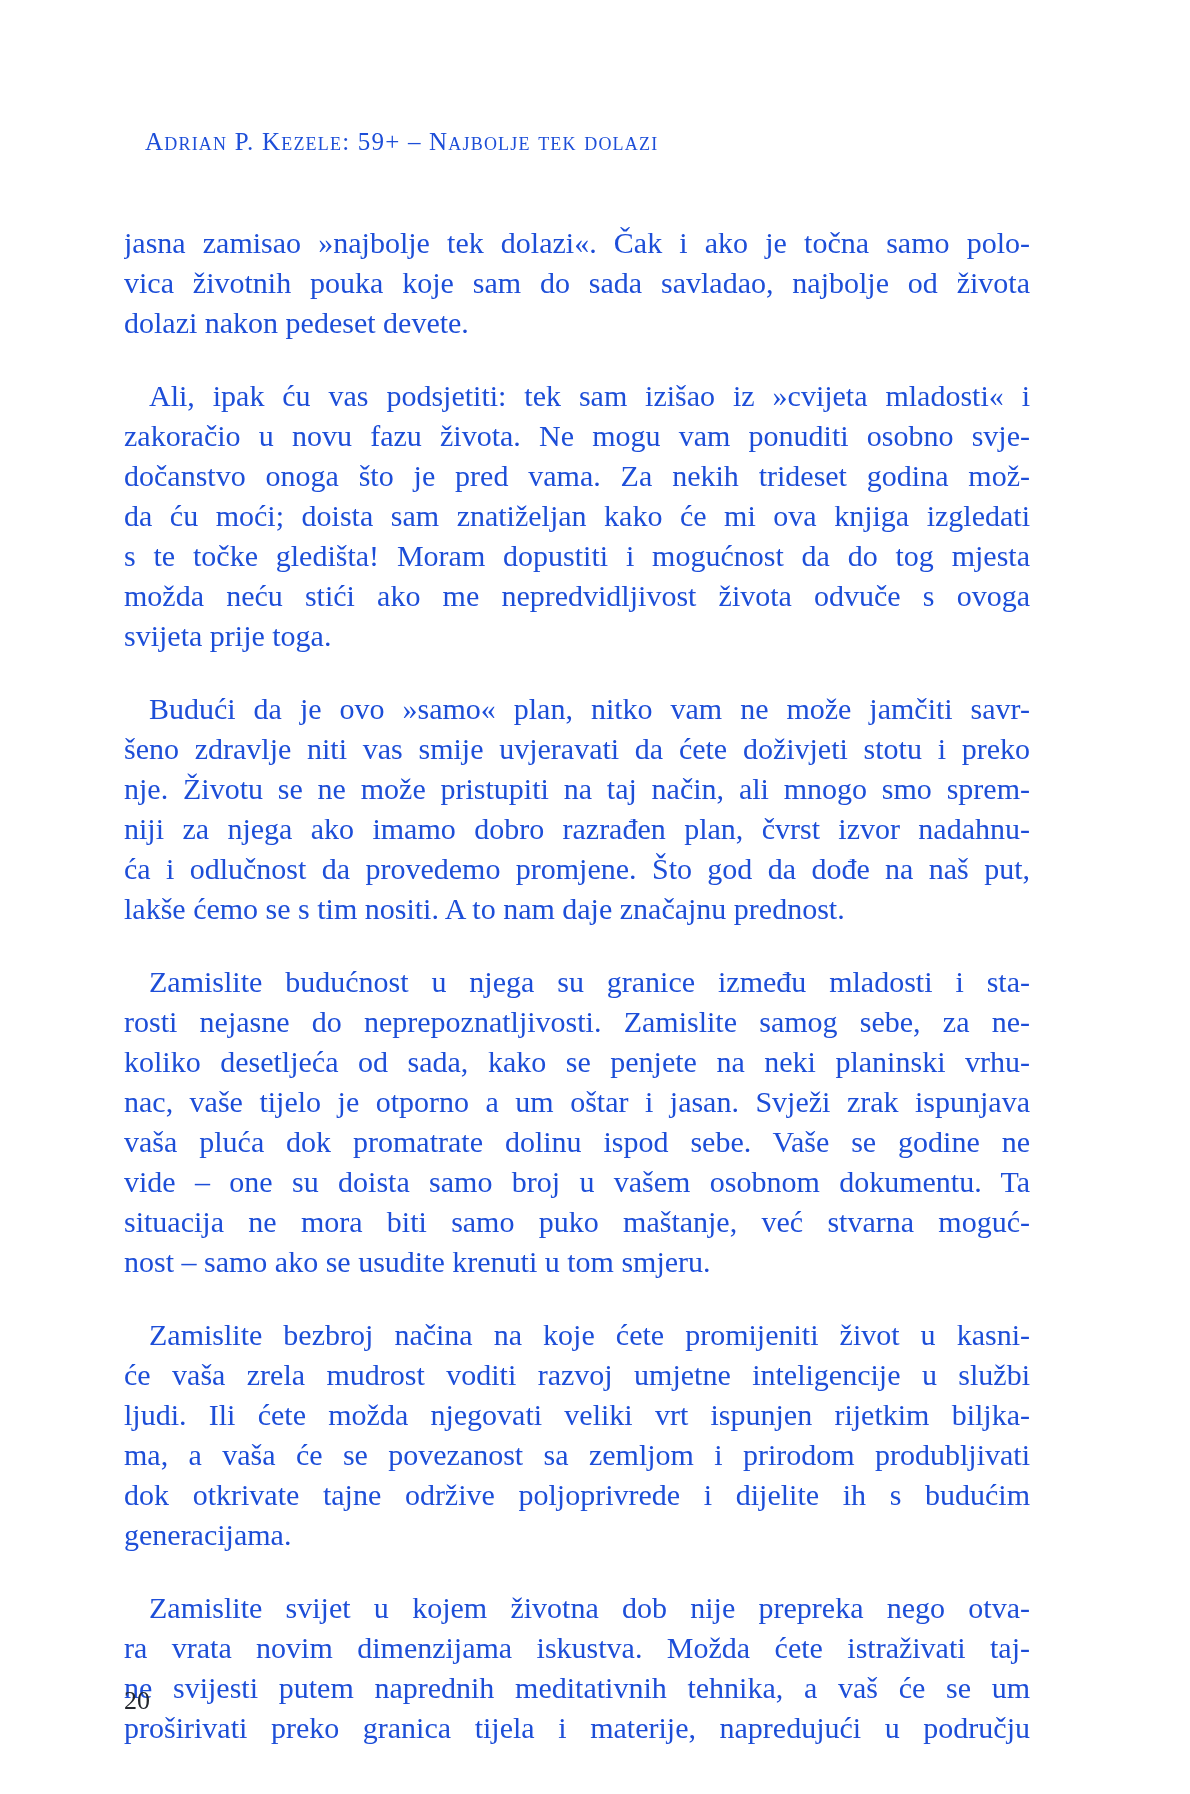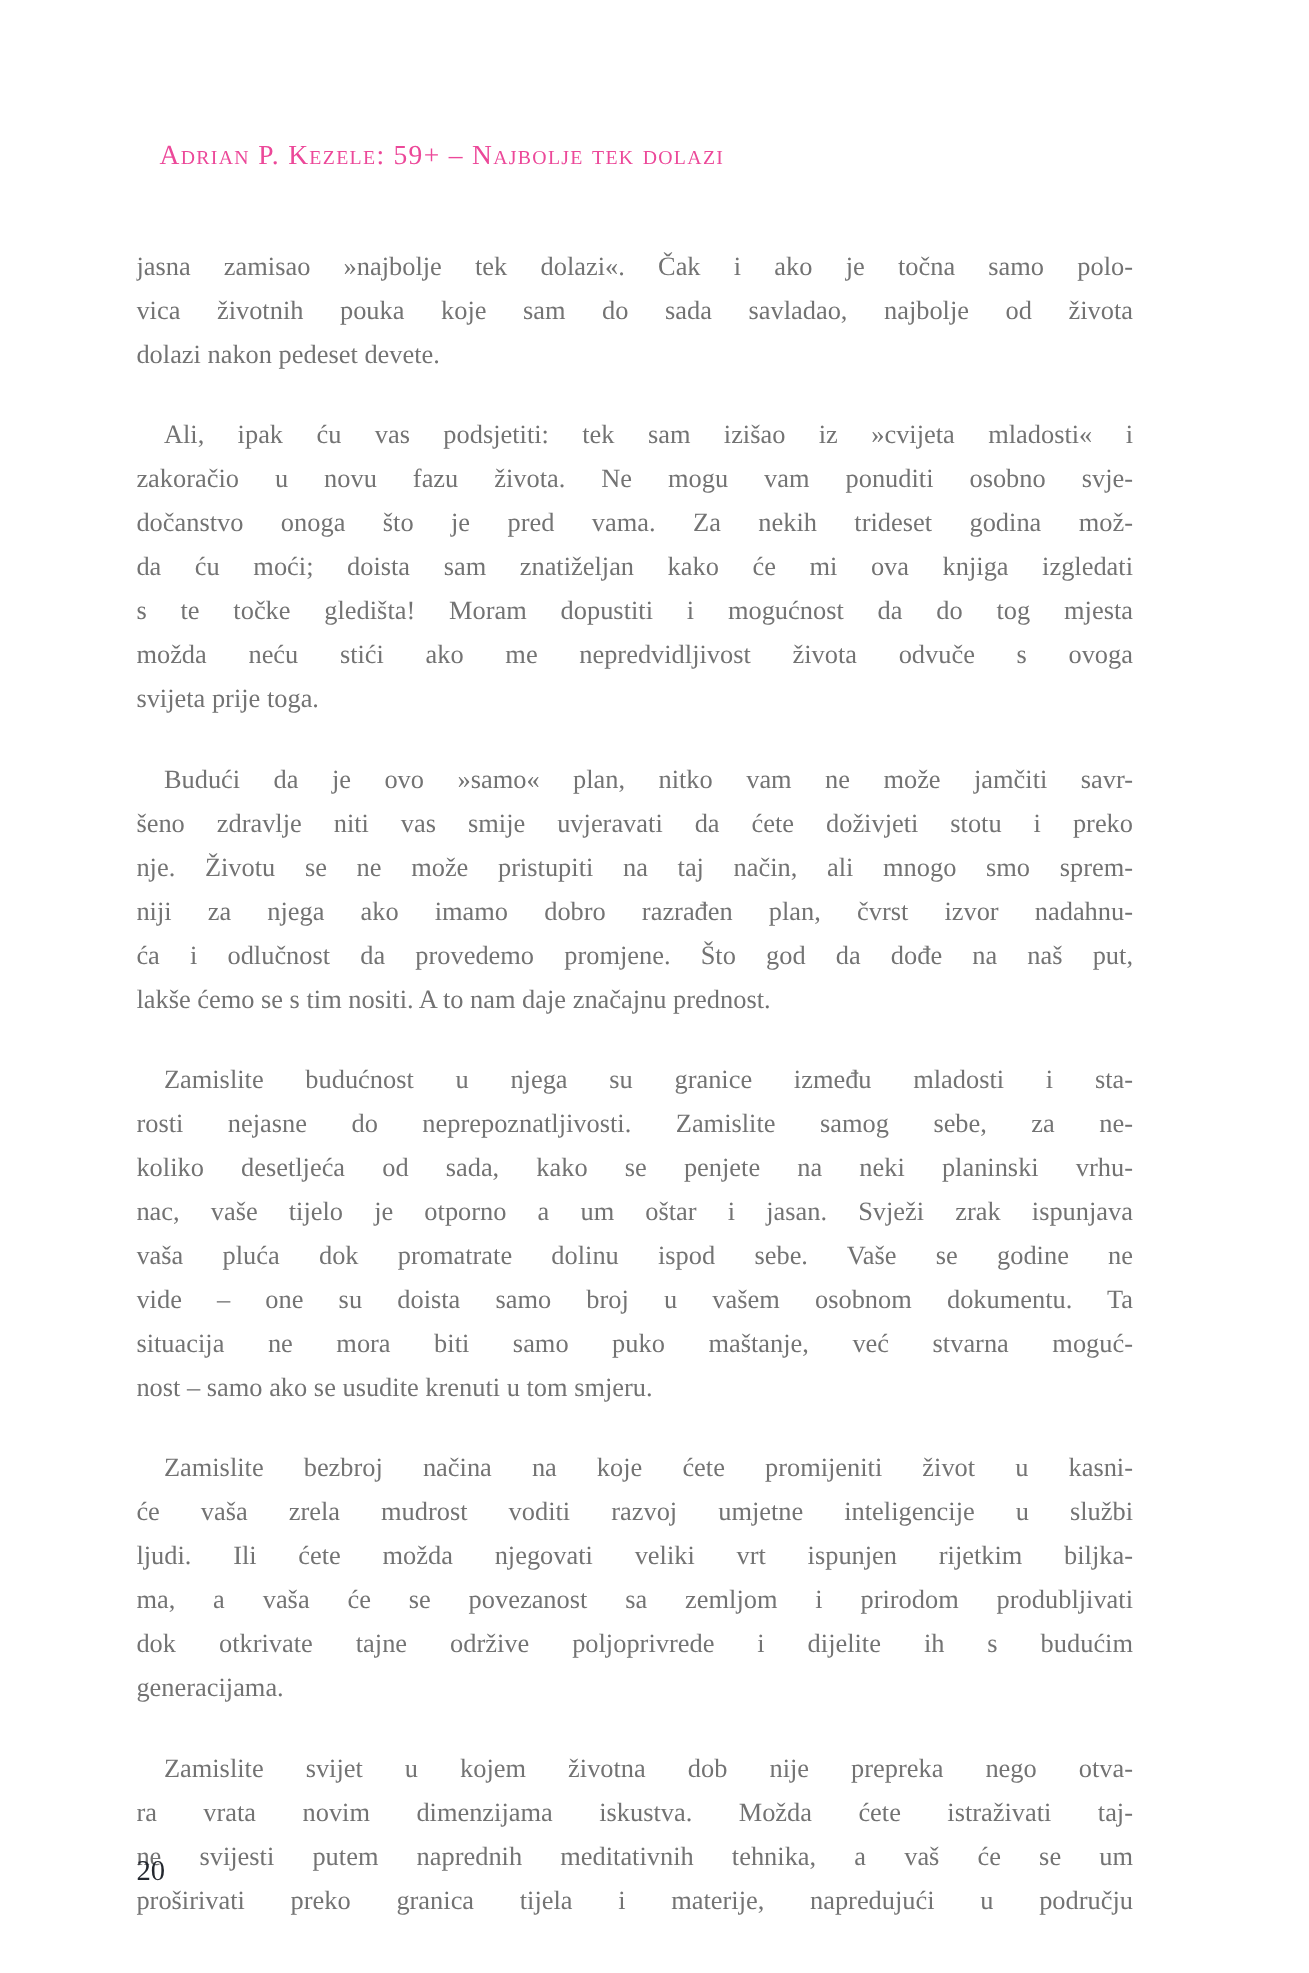--- a/index.html
+++ b/index.html
@@ -16,29 +16,29 @@
     font-family: "Liberation Serif", "DejaVu Serif", serif;
   }
   .running-header {
     position: absolute;
     left: 145px;
     top: 128px;
     font-size: 25px;
     line-height: 28px;
     font-variant: small-caps;
     letter-spacing: 1.2px;
-    color: #ec4899;
+    color: #1d4ed8;
   }
   .text-block {
     position: absolute;
     left: 124px;
     top: 223px;
     width: 906px;
-    color: #737373;
-    font-size: 24px;
+    color: #1d4ed8;
+    font-size: 30px;
     font-family: Liberation Serif, serif;
   }
   .para { margin: 0; padding: 0; }
   .ln {
     height: 40px;
     line-height: 40px;
     text-align: justify;
     text-align-last: justify;
     overflow: hidden;
     white-space: normal;

